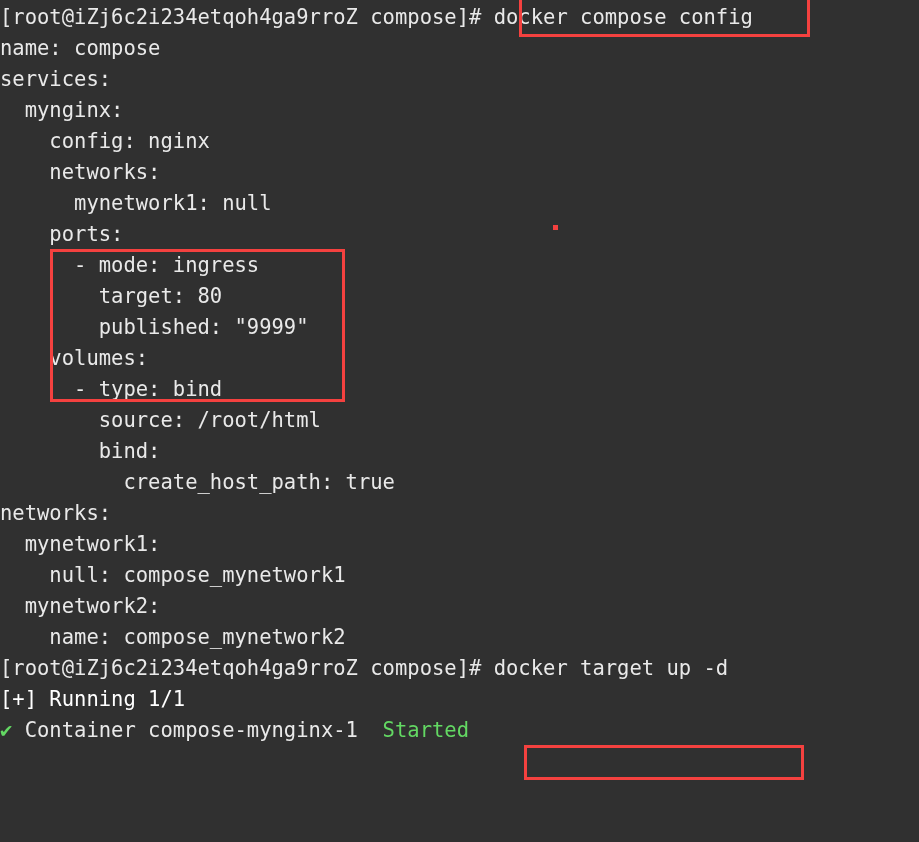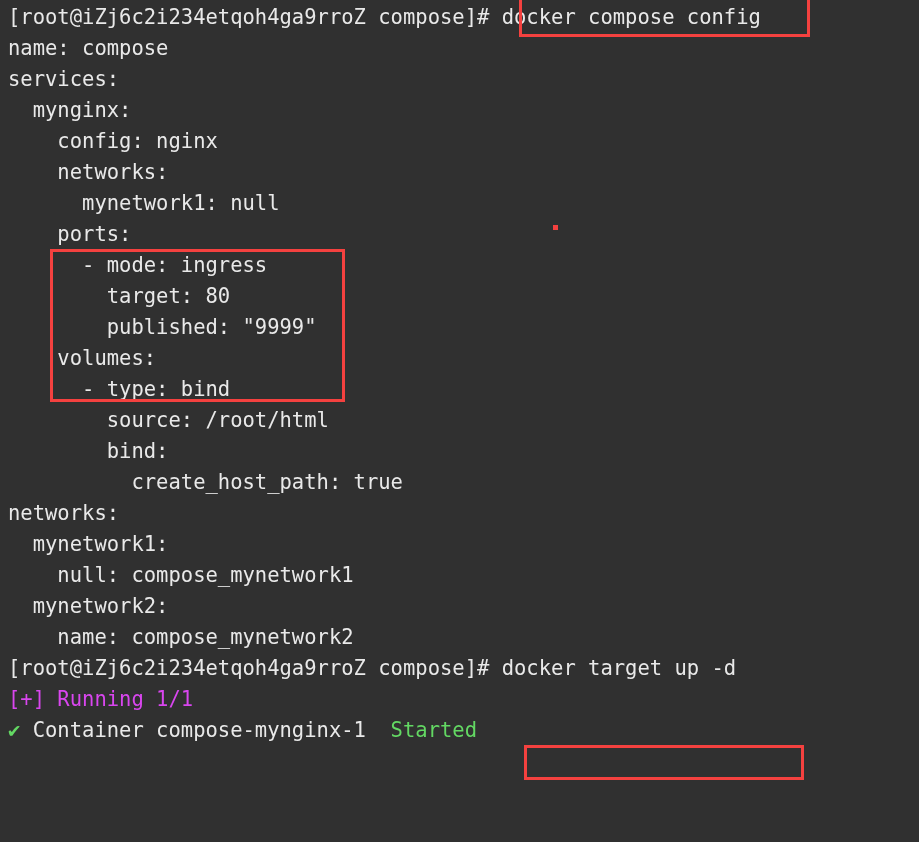--- a/index.html
+++ b/index.html
@@ -16,34 +16,34 @@
     background: #303030;
     overflow: hidden;
     font-family: "DejaVu Sans Mono", "Liberation Mono", monospace;
     font-size: 20.5px;
     line-height: 31px;
     letter-spacing: 0px;
     color: #e8e8e8;
   }
   #screen {
     position: absolute;
-    left: 8px;
+    left: 0;
     top: 2px;
     width: 912px;
   }
   .line {
     height: 31px;
     white-space: pre;
     display: block;
     padding-left: 0px;
     font-family: "DejaVu Sans Mono", "Liberation Mono", monospace;
   }
   .seg { white-space: pre; }
   .c-white   { color: #e9e9e9; }
-  .c-blue    { color: #d946ef; }
+  .c-blue    { color: #ffffff; }
   .c-green   { color: #63d863; }
 
   
   .redbox {
     position: absolute;
     border: 3px solid #f4413f;
     pointer-events: none;
     background: transparent;
   }
   #box-config  { left: 519px; top: -4px;  width: 291px; height: 41px; }

